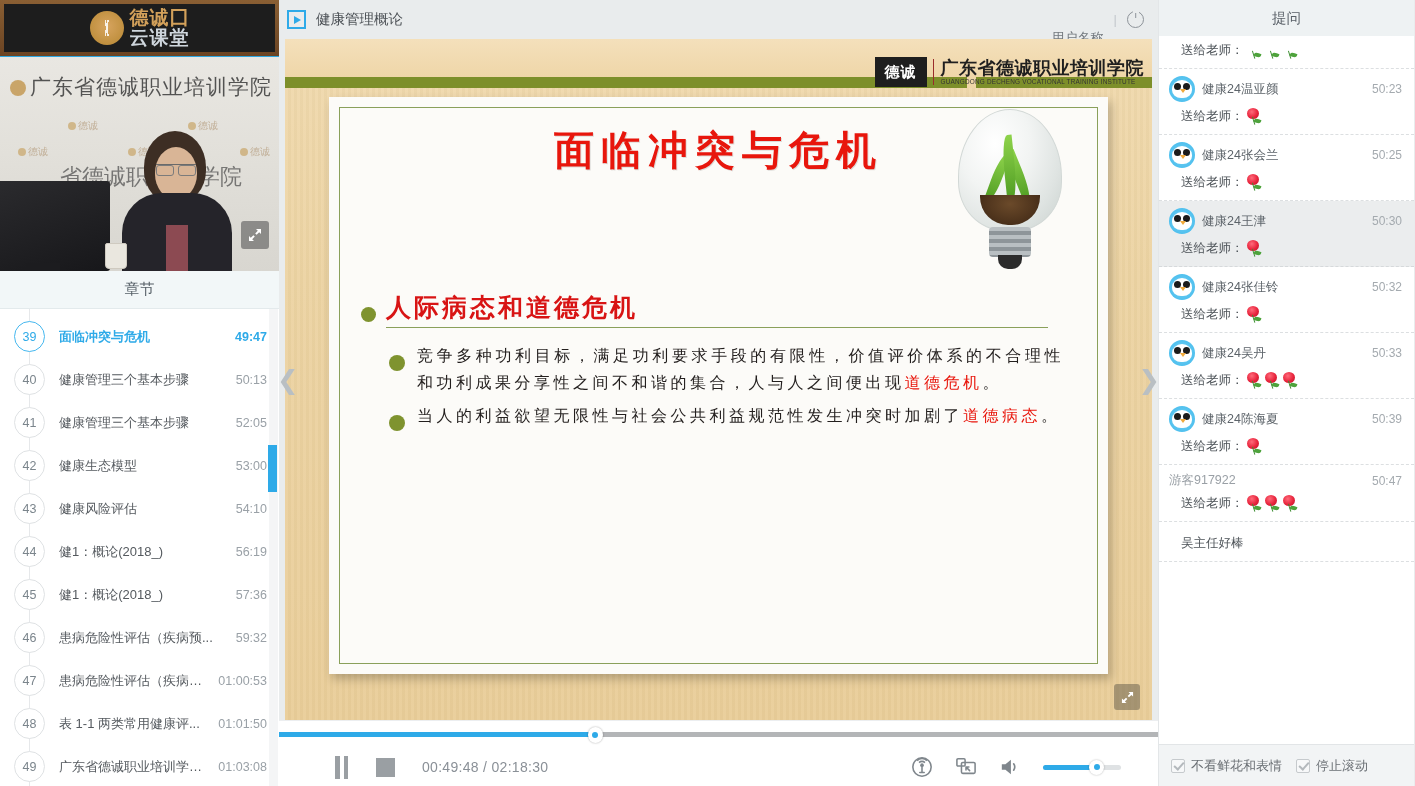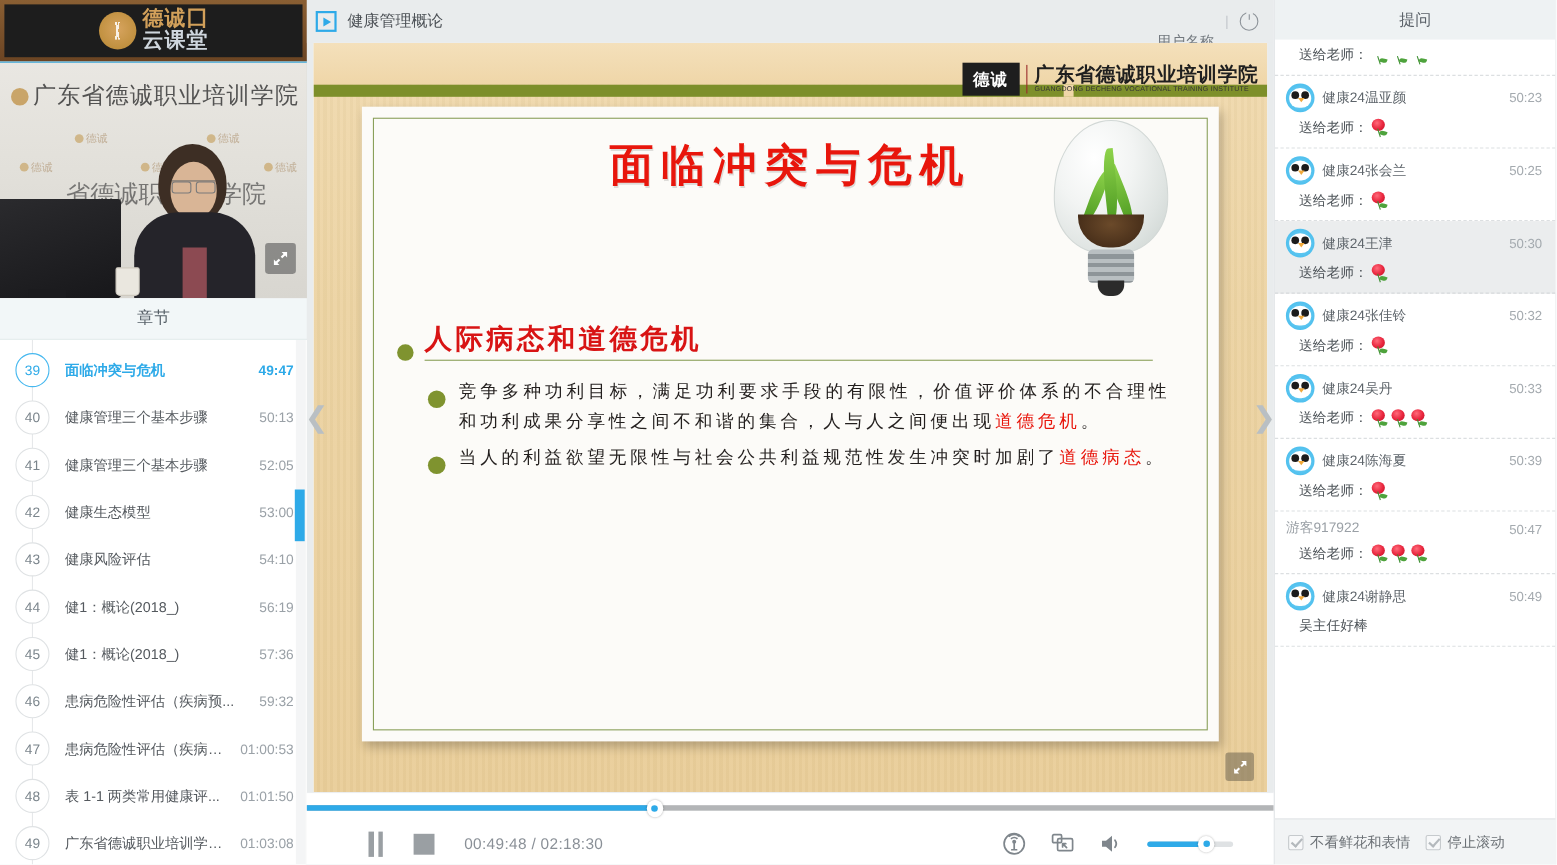--- a/index.html
+++ b/index.html
@@ -312,21 +312,21 @@
     background: repeating-linear-gradient(180deg,#b9bfc2 0 4px,#8e9599 4px 8px);
     border-radius: 4px;
   }
   .bulb .tip {
     position:absolute; left:44px; top:146px; width:24px;height:14px;
     background:#2b2b2b; border-radius: 0 0 10px 10px;
   }
 
   .bullet-l1 {
     position:absolute; left: 32px; top: 194px; right: 60px;
-    display:flex; align-items:flex-end; gap:10px;
+    display:flex; align-items:center; gap:10px;
   }
   .dot-olive {
     width: 15px; height: 15px; min-width:15px; border-radius:50%;
     background:#7f932f; margin-top:10px;
   }
   .l1-text {
     font-size: 25px; font-weight:bold; color:#d81414;
     letter-spacing: 3px;
     font-family:"DejaVu Serif", serif;
     border-bottom: 1px solid #8aa05a;
@@ -914,30 +914,20 @@
             </span>
           <span class="rose">
               <span class="bloom"></span>
               <span class="stem"></span>
               <span class="lf"></span>
             </span>
         </div>
       </div>
 
       <div class="msg">
-        <div class="msg-head">
-          <span class="avatar">
-              <span class="owl"></span>
-              <span class="eye l"></span>
-              <span class="eye r"></span>
-              <span class="beak"></span>
-            </span>
-          <span class="msg-name">健康24谢静思</span>
-          <span class="msg-time">50:49</span>
-        </div>
         <div class="msg-body">
           <span>吴主任好棒</span>
         </div>
       </div>
 
     </div>
 
     <div class="chat-footer">
       <div class="cb">
         <span class="cb-box checked"></span>

